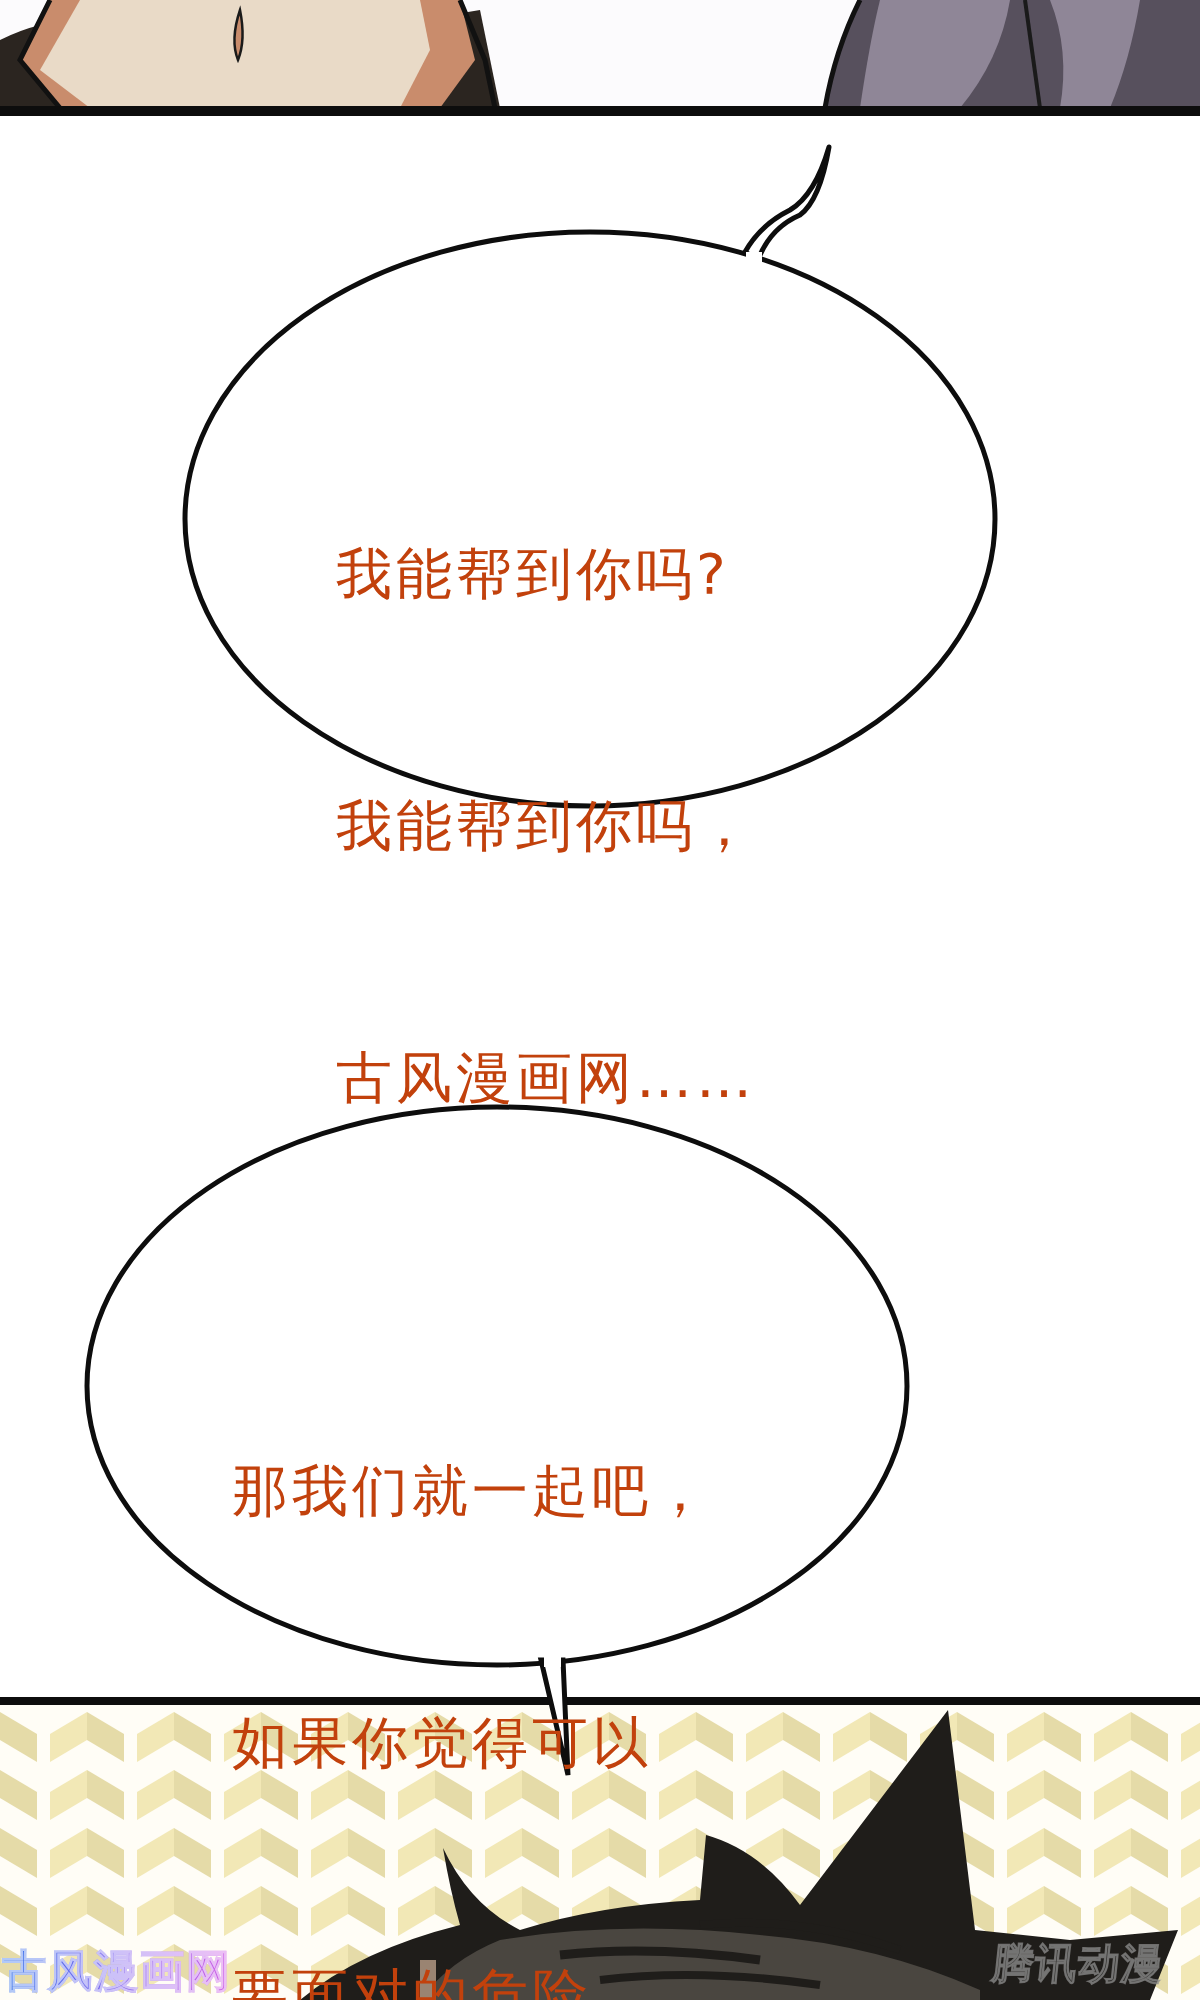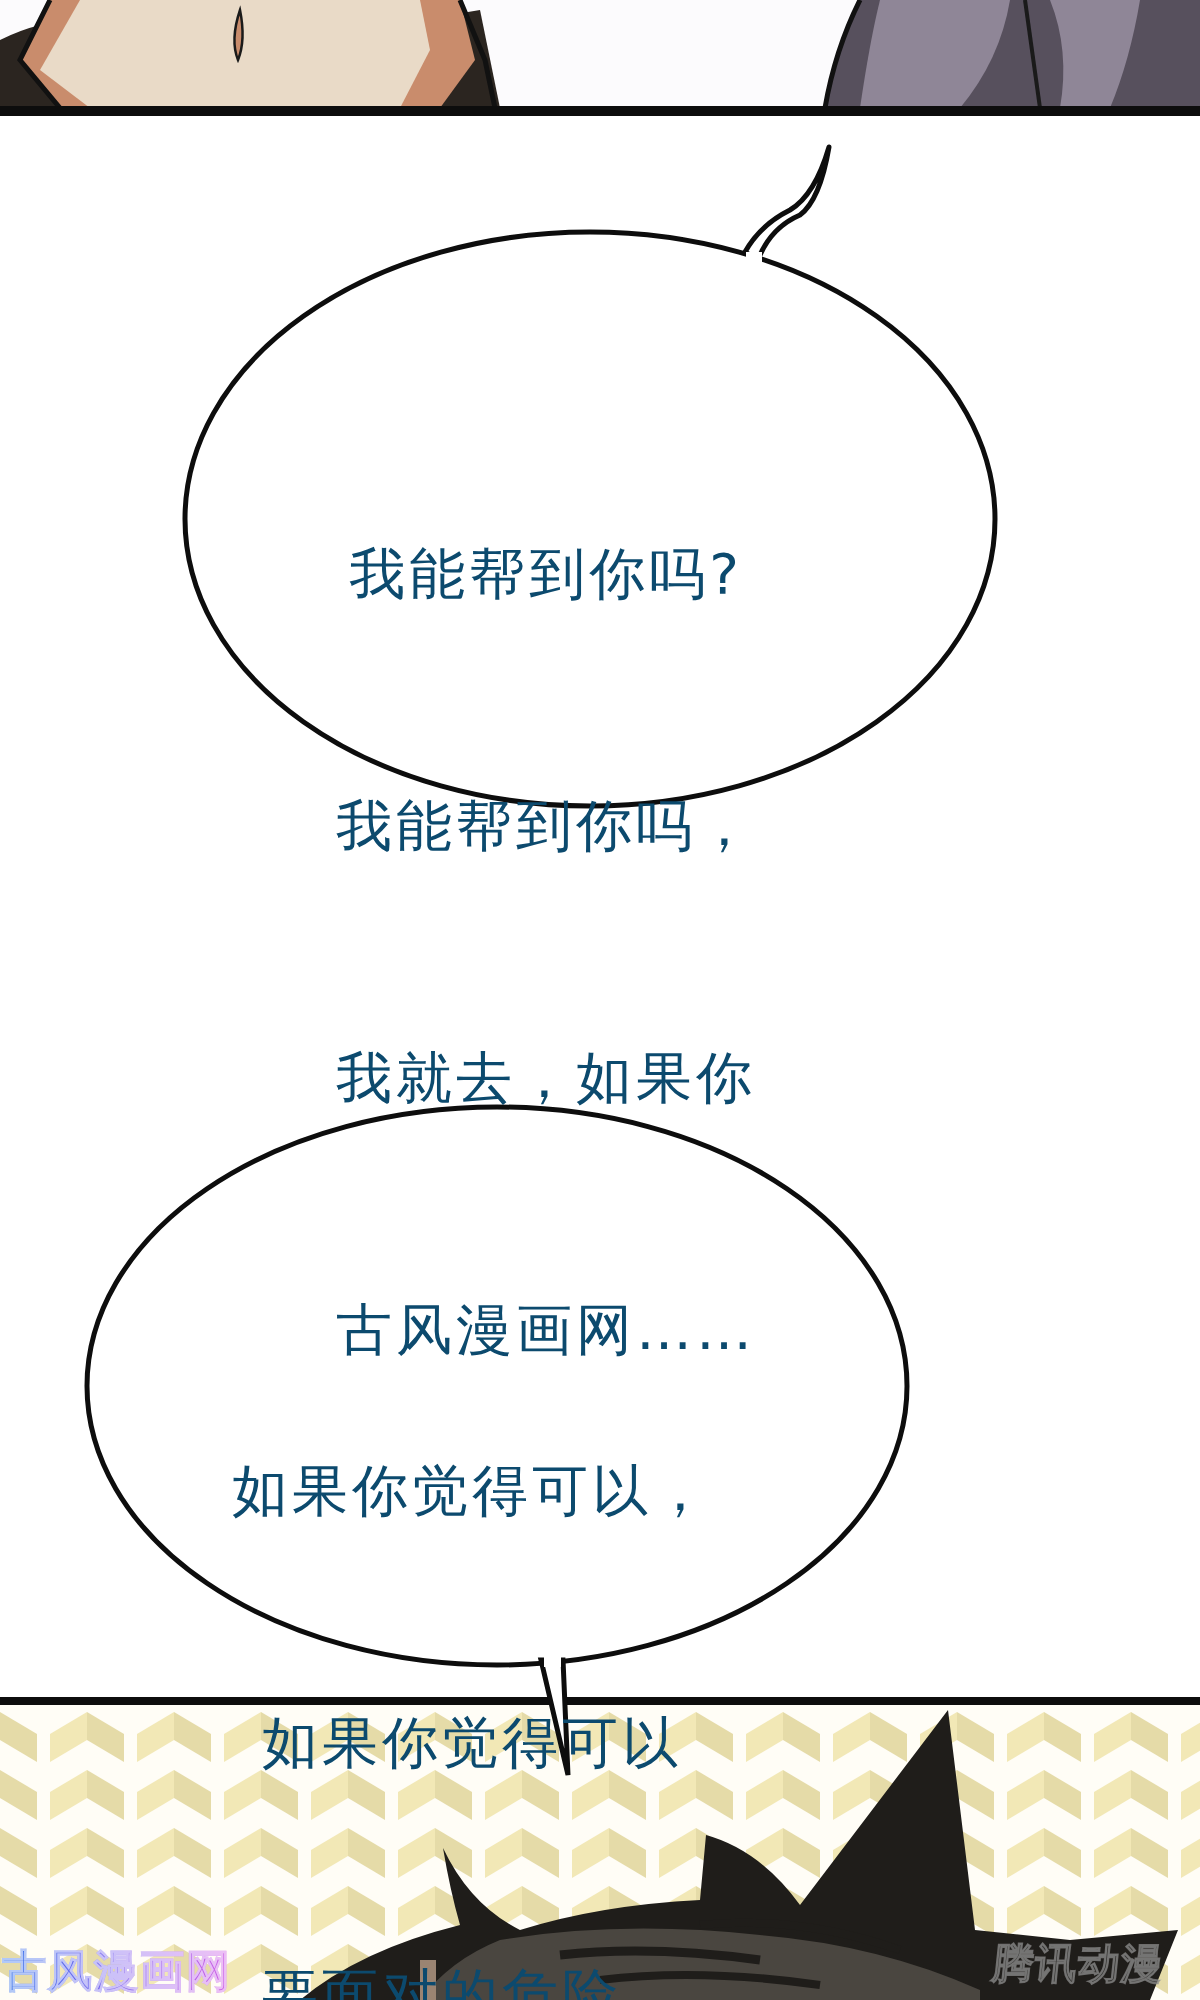--- a/index.html
+++ b/index.html
@@ -1,28 +1,27 @@
 <!DOCTYPE html>
 <html><head>
 <meta charset="utf-8">
 <style>
   html, body { margin: 0; padding: 0; background: #ffffff; }
   body { width: 1200px; height: 2000px; position: relative; overflow: hidden;
          font-family: "DejaVu Sans", "Liberation Sans", sans-serif; }
   .layer { position: absolute; left: 0; top: 0; }
   .bubble-text {
     position: absolute;
-    color: #0c4a6e;
+    color: #c2410c;
     font-family: "DejaVu Sans", "Liberation Sans", sans-serif;
     font-size: 56px;
     line-height: 84px;
     letter-spacing: 4px;
     white-space: pre;
     font-weight: 500;
-    text-align: center;
   }
   .bubble-text .line { display: block; height: 84px; }
   .wm-left {
     position: absolute; left: 2px; top: 1942px;
     font-family: "DejaVu Sans", "Liberation Sans", sans-serif;
     font-weight: bold; font-size: 44px; letter-spacing: 2px;
     background: linear-gradient(90deg, #3a78ea 0%, #7a66ee 45%, #d35ee6 100%);
     -webkit-background-clip: text; background-clip: text; color: transparent;
     -webkit-text-stroke: 1px rgba(255,255,255,0.6);
   }
@@ -103,24 +102,23 @@
     <ellipse cx="497" cy="1386" rx="410" ry="279" fill="#ffffff" stroke="#0d0d0d" stroke-width="5"></ellipse>
 
     <path d="M541,1660 L568,1775 L563,1660 Z" fill="#ffffff" stroke="#0d0d0d" stroke-width="5" stroke-linejoin="miter"></path>
     <rect x="544" y="1655" width="17" height="12" fill="#ffffff"></rect>
   </g>
 </svg>
 
 <div class="bubble-text" style="left:336px; top:364px;">
   <span class="line">我能帮到你吗?</span>
   <span class="line">我能帮到你吗，</span>
-  <span class="line">我就去，如果你</span>
   <span class="line">古风漫画网……</span>
 </div>
 
 <div class="bubble-text" style="left:232px; top:1281px;">
-  <span class="line">如果你觉得可以，</span>
+  <span class="line">那我们就一起吧，</span>
   <span class="line">如果你觉得可以</span>
   <span class="line">要面对的危险，</span>
 </div>
 
 <div class="wm-left">古风漫画网</div>
 <div class="wm-right">腾讯动漫</div>
 
 </body></html>

